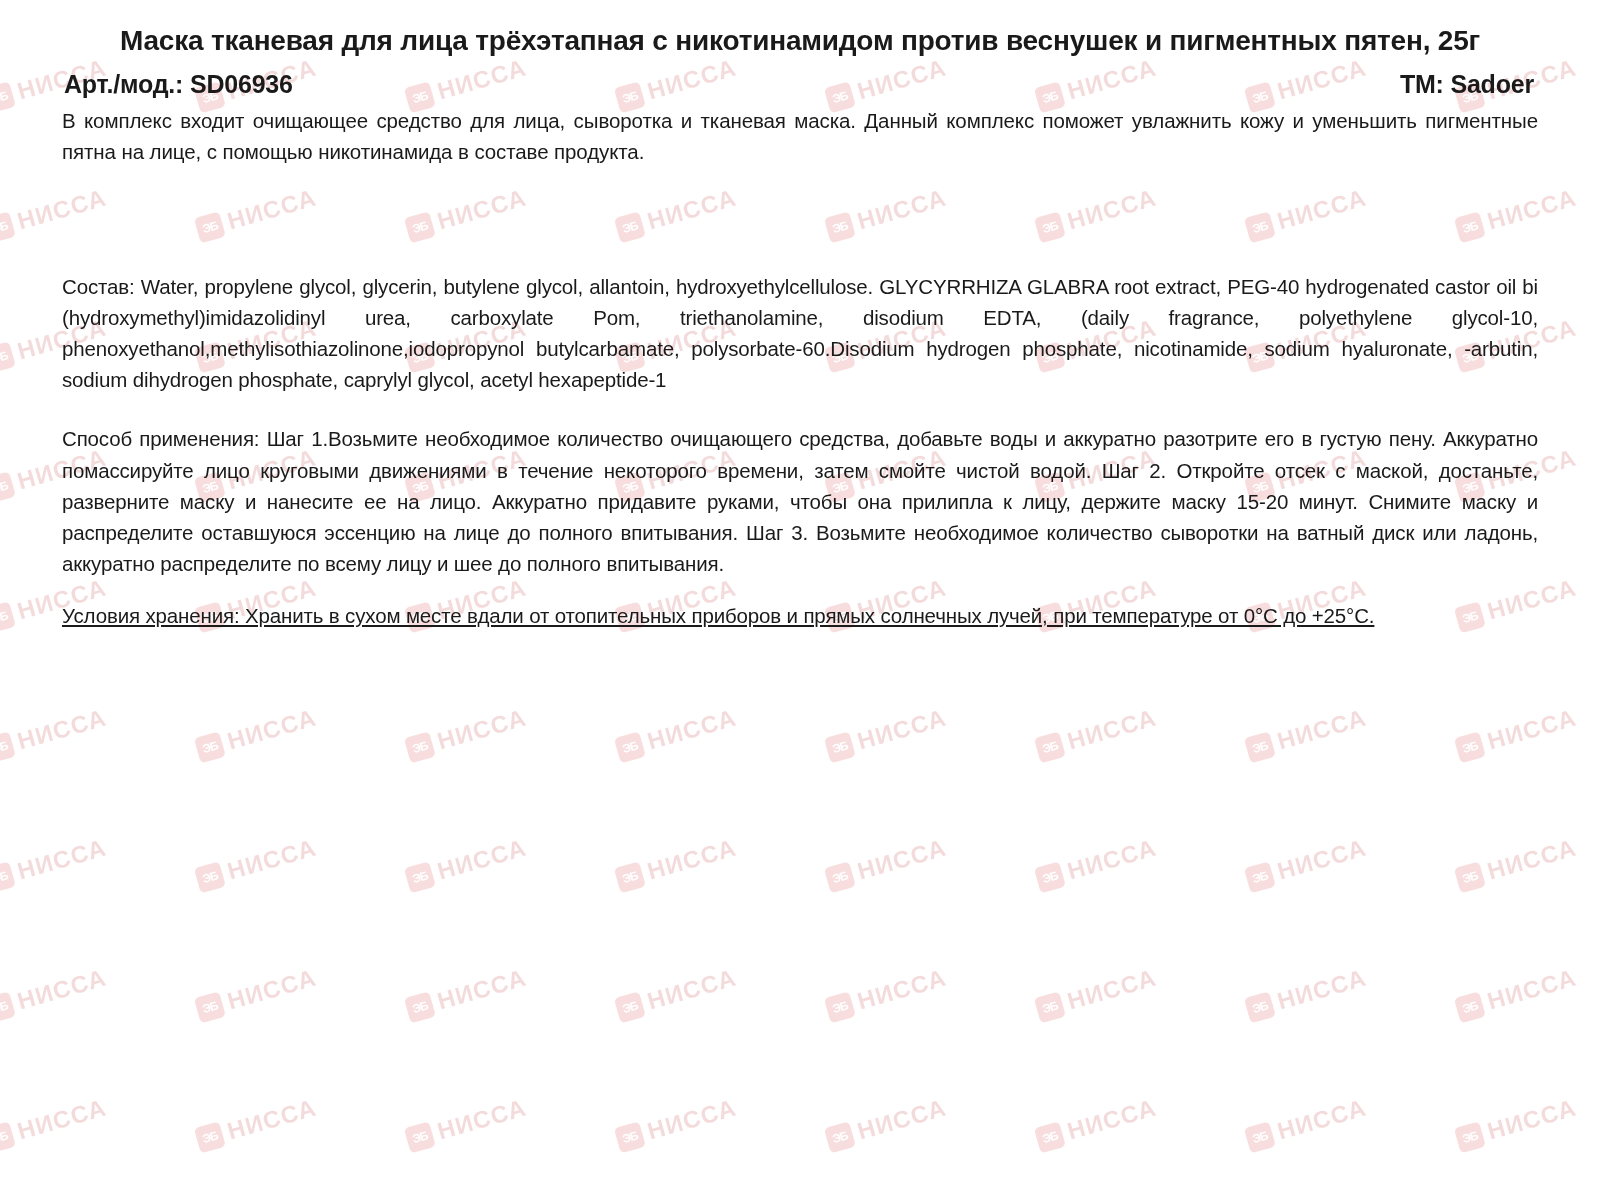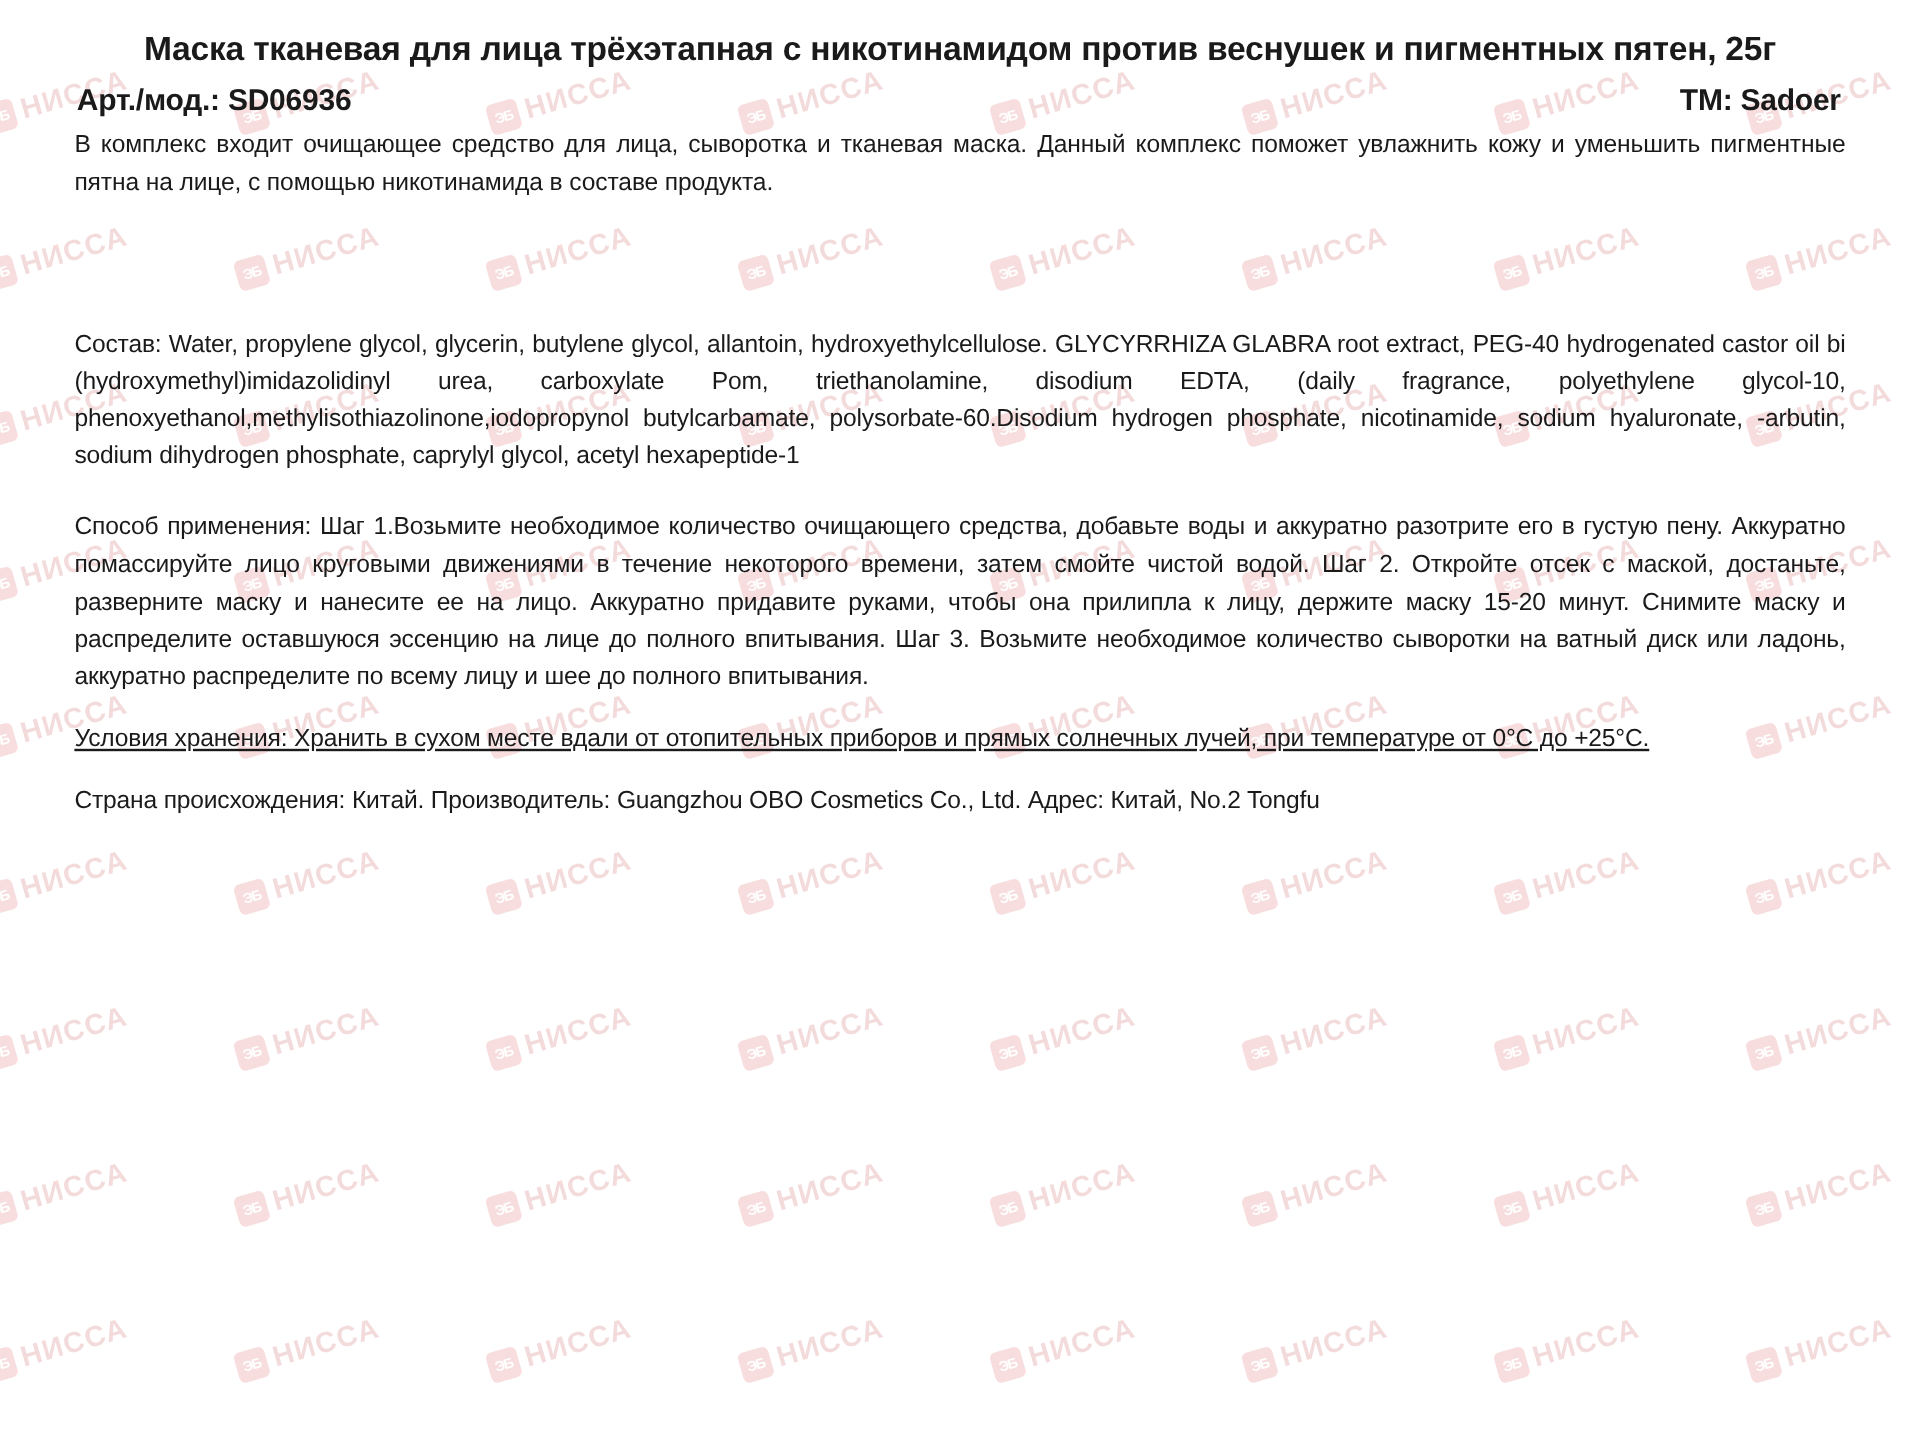--- a/index.html
+++ b/index.html
@@ -414,15 +414,14 @@
 
   <p class="intro">В комплекс входит очищающее средство для лица, сыворотка и тканевая маска. Данный комплекс поможет увлажнить кожу и уменьшить пигментные пятна на лице, с помощью никотинамида в составе продукта.</p>
 
   <p class="block ingredients">Состав: Water, propylene glycol, glycerin, butylene glycol, allantoin, hydroxyethylcellulose. GLYCYRRHIZA GLABRA root extract, PEG-40 hydrogenated castor oil bi (hydroxymethyl)imidazolidinyl urea, carboxylate Pom, triethanolamine, disodium EDTA, (daily fragrance, polyethylene glycol-10, phenoxyethanol,methylisothiazolinone,iodopropynol butylcarbamate, polysorbate-60.Disodium hydrogen phosphate, nicotinamide, sodium hyaluronate, -arbutin, sodium dihydrogen phosphate, caprylyl glycol, acetyl hexapeptide-1</p>
 
   <p class="block usage">Способ применения: Шаг 1.Возьмите необходимое количество очищающего средства, добавьте воды и аккуратно разотрите его в густую пену. Аккуратно помассируйте лицо круговыми движениями в течение некоторого времени, затем смойте чистой водой. Шаг 2. Откройте отсек с маской, достаньте, разверните маску и нанесите ее на лицо. Аккуратно придавите руками, чтобы она прилипла к лицу, держите маску 15-20 минут. Снимите маску и распределите оставшуюся эссенцию на лице до полного впитывания. Шаг 3. Возьмите необходимое количество сыворотки на ватный диск или ладонь, аккуратно распределите по всему лицу и шее до полного впитывания.</p>
 
 
   <p class="block storage">Условия хранения: Хранить в сухом месте вдали от отопительных приборов и прямых солнечных лучей, при температуре от 0°С до +25°С.</p>
 
-  <p class="block origin">Страна происхождения: Китай. Производитель: Guangzhou OBO Cosmetics Co., Ltd. Адрес: Китай, No.2 Tongfu</p>
 
 </div>
 
 </body></html>

